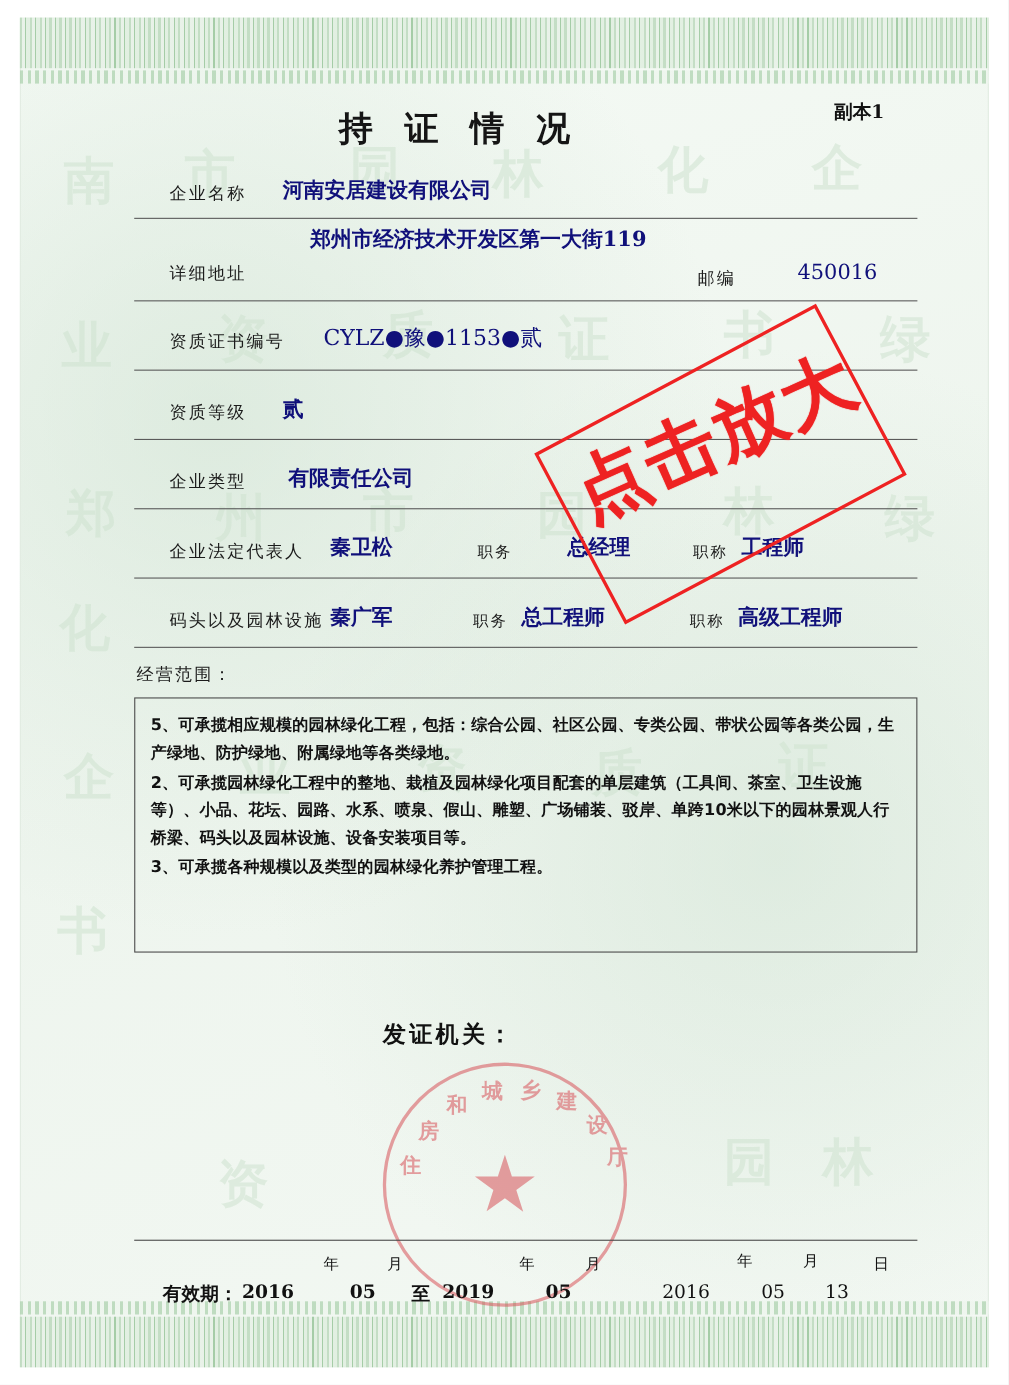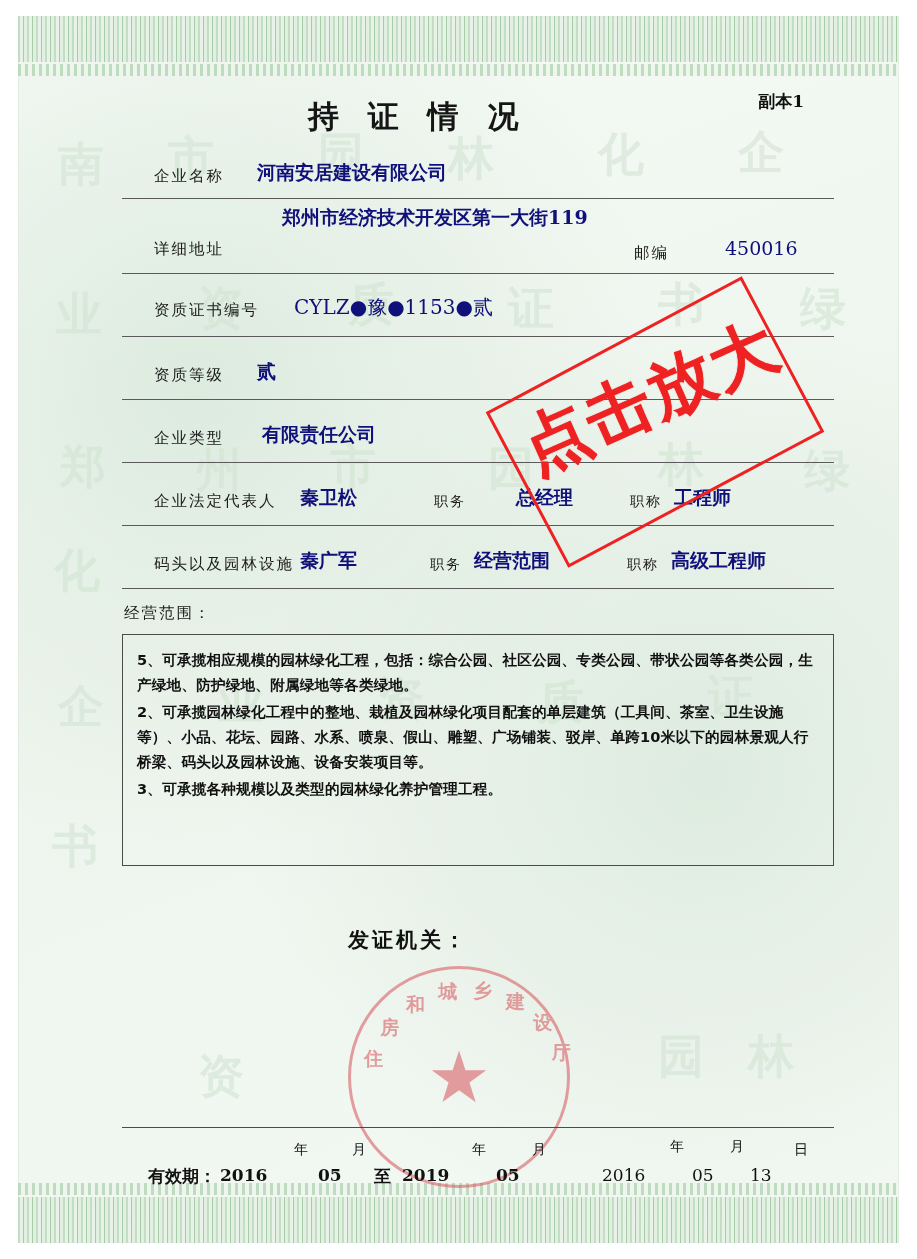--- a/index.html
+++ b/index.html
@@ -349,21 +349,21 @@
         <div class="lbl" style="left:312px; top:30px; font-size:14px;">职务</div>
         <div class="val" style="left:358px; top:22px;margin-left:36px;">总经理</div>
         <div class="lbl" style="left:508px; top:30px; font-size:14px;">职称</div>
         <div class="val" style="left:552px; top:22px;">工程师</div>
       </div>
 
       <div class="row" id="row-tech">
         <div class="lbl" style="left:32px; top:28px;">码头以及园林设施</div>
         <div class="val" style="left:178px; top:22px;">秦广军</div>
         <div class="lbl" style="left:308px; top:30px; font-size:14px;">职务</div>
-        <div class="val" style="left:352px; top:22px;">经营范围</div>
+        <div class="val" style="left:352px; top:22px;">总工程师</div>
         <div class="lbl" style="left:505px; top:30px; font-size:14px;">职称</div>
         <div class="val" style="left:549px; top:22px;">高级工程师</div>
       </div>
 
       <div class="scope-label">经营范围：</div>
       <div class="scope-box">
         <p>5、可承揽相应规模的园林绿化工程，包括：综合公园、社区公园、专类公园、带状公园等各类公园，生产绿地、防护绿地、附属绿地等各类绿地。</p>
         <p>2、可承揽园林绿化工程中的整地、栽植及园林绿化项目配套的单层建筑（工具间、茶室、卫生设施等）、小品、花坛、园路、水系、喷泉、假山、雕塑、广场铺装、驳岸、单跨10米以下的园林景观人行桥梁、码头以及园林设施、设备安装项目等。</p>
         <p>3、可承揽各种规模以及类型的园林绿化养护管理工程。</p>
       </div>

